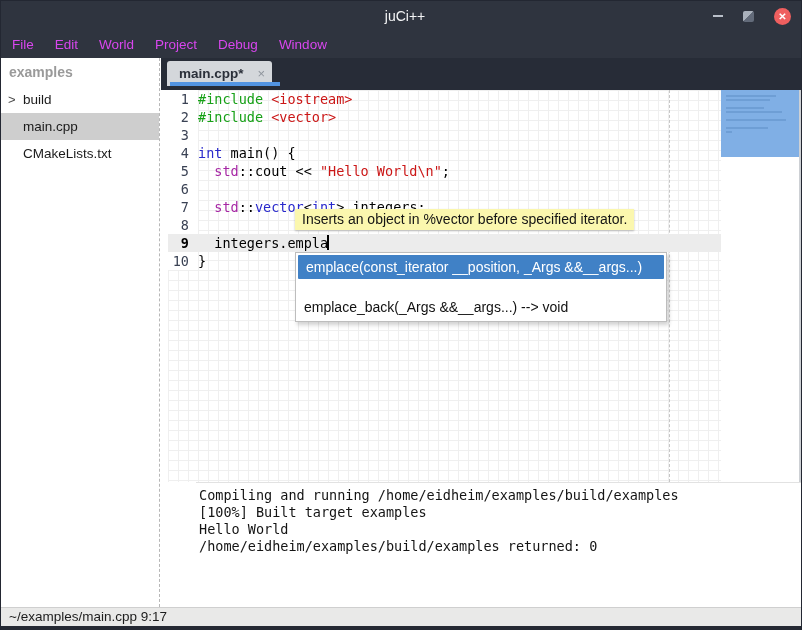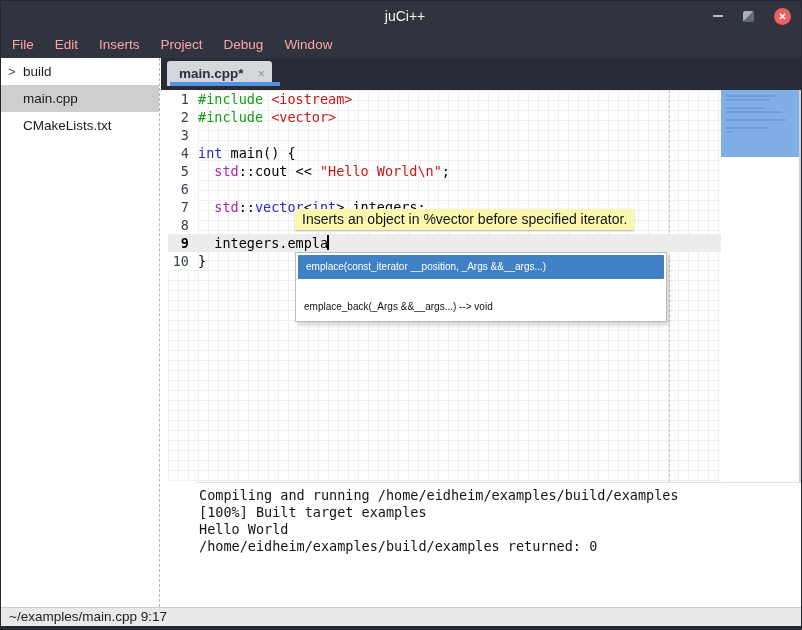--- a/index.html
+++ b/index.html
@@ -14,21 +14,21 @@
   .title { color:#f4f5f6; text-align:center; line-height:30px; font-size:14px; }
   .controls { position:absolute; right:10px; top:0; height:30px; display:flex; align-items:center; gap:20px; }
   .btn-min { width:10px; height:2px; background:#b9bfc9; }
   .btn-restore { width:11px; height:11px; border-radius:2px;
     background:linear-gradient(135deg,#aab1bc 50%,#636b7a 50%); }
   .btn-close { width:17px; height:17px; border-radius:50%; background:var(--close);
     color:#fff; font-size:10px; font-weight:bold; text-align:center; line-height:17px; }
   
   .menubar { position:absolute; top:30px; left:0; right:0; height:27px; background:var(--dark-bg);
     display:flex; align-items:center; gap:21px; padding-left:11px; }
-  .menu-item { color:#fca5a5; font-size:13.5px; }
+  .menu-item { color:#d946ef; font-size:13.5px; }
   
   .sidebar { position:absolute; top:57px; left:0; width:159px; bottom:23px; background:#fff;
     border-right:1px dashed #b7b7b7; }
   .sb-header { height:28px; line-height:28px; padding-left:8px; color:#9a9a9a; font-weight:bold; font-size:14px; }
   .tree-item { position:relative; height:27px; line-height:27px; padding-left:22px; font-size:13.5px; color:#1b1b1b; }
   .tree-item.selected { background:#cecece; }
   .expander { position:absolute; left:7px; top:0; color:#4a4a4a; font-size:13px; }
   
   .tabstrip { position:absolute; top:57px; left:160px; right:0; height:32px; background:#272c37; }
   .tab { position:absolute; left:6px; top:3px; width:105px; height:25px; background:#d4d7db;
@@ -56,21 +56,21 @@
   
   .minimap { position:absolute; top:0; right:2px; width:78px; height:100%; background:#fff; z-index:3; }
   .mm-line { position:absolute; left:5px; height:2px; background:#9ba1a8; }
   .mm-view { position:absolute; top:0; left:0; right:0; height:67px; background:rgba(100,158,223,0.82); }
   
   .tooltip { position:absolute; left:127px; top:119px; z-index:8; background:var(--tooltip);
     font-family:"Liberation Sans",sans-serif; font-size:14px; color:#141414;
     padding:2px 7px 3px; white-space:nowrap; box-shadow:0 1px 2px rgba(0,0,0,0.25); }
   .completion { position:absolute; left:127px; top:162px; width:372px; height:70px; z-index:8;
     background:#fff; border:1px solid #bdbdbd; box-shadow:2px 3px 4px rgba(0,0,0,0.18);
-    font-family:"Liberation Sans",sans-serif; font-size:10px; }
+    font-family:"Liberation Sans",sans-serif; font-size:14px; }
   .comp-item { height:26px; line-height:26px; padding:0 8px; color:#111; white-space:nowrap; overflow:hidden;margin-top:15px; }
   .comp-item.selected { background:var(--sel); color:#fff; margin:2px 2px 1px; height:24px; line-height:24px; border-radius:1px; }
   
   .terminal { position:absolute; top:481px; left:160px; right:0; height:126px; background:#fff;
     border-top:1px solid #e2e2e2; font-family:"DejaVu Sans Mono",monospace; font-size:13.5px;
     line-height:17px; color:#141414; padding:4px 0 0 3px; white-space:pre;margin-left:35px; }
   
   .statusbar { position:absolute; left:0; right:0; bottom:4px; height:19px; background:#e9e9e8;
     border-top:1px solid #cfcfcf; font-size:13.5px; color:#1d1d1d; line-height:18px; padding-left:8px; }
   .bottom-border { position:absolute; bottom:0; left:0; right:0; height:4px; background:#252933; }
@@ -85,27 +85,28 @@
     <div class="controls">
       <span class="btn-min"></span>
       <span class="btn-restore"></span>
       <span class="btn-close">✕</span>
     </div>
   </div>
 
   <div class="menubar" id="menubar">
       <span class="menu-item">File</span>
       <span class="menu-item">Edit</span>
-      <span class="menu-item">Inserts</span>
+      <span class="menu-item">World</span>
       <span class="menu-item">Project</span>
       <span class="menu-item">Debug</span>
       <span class="menu-item">Window</span>
     </div>
 
   <div class="sidebar" id="sidebar">
+    <div class="sb-header">examples</div>
   <div class="tree-item"><span class="expander">&gt;</span><span>build</span></div>
       <div class="tree-item selected"><span>main.cpp</span></div>
       <div class="tree-item"><span>CMakeLists.txt</span></div>
     </div>
 
   <div class="tabstrip">
     <div class="tab">
       <span>main.cpp*</span>
       <span class="tab-close">×</span>
       <span class="tab-underline"></span>

